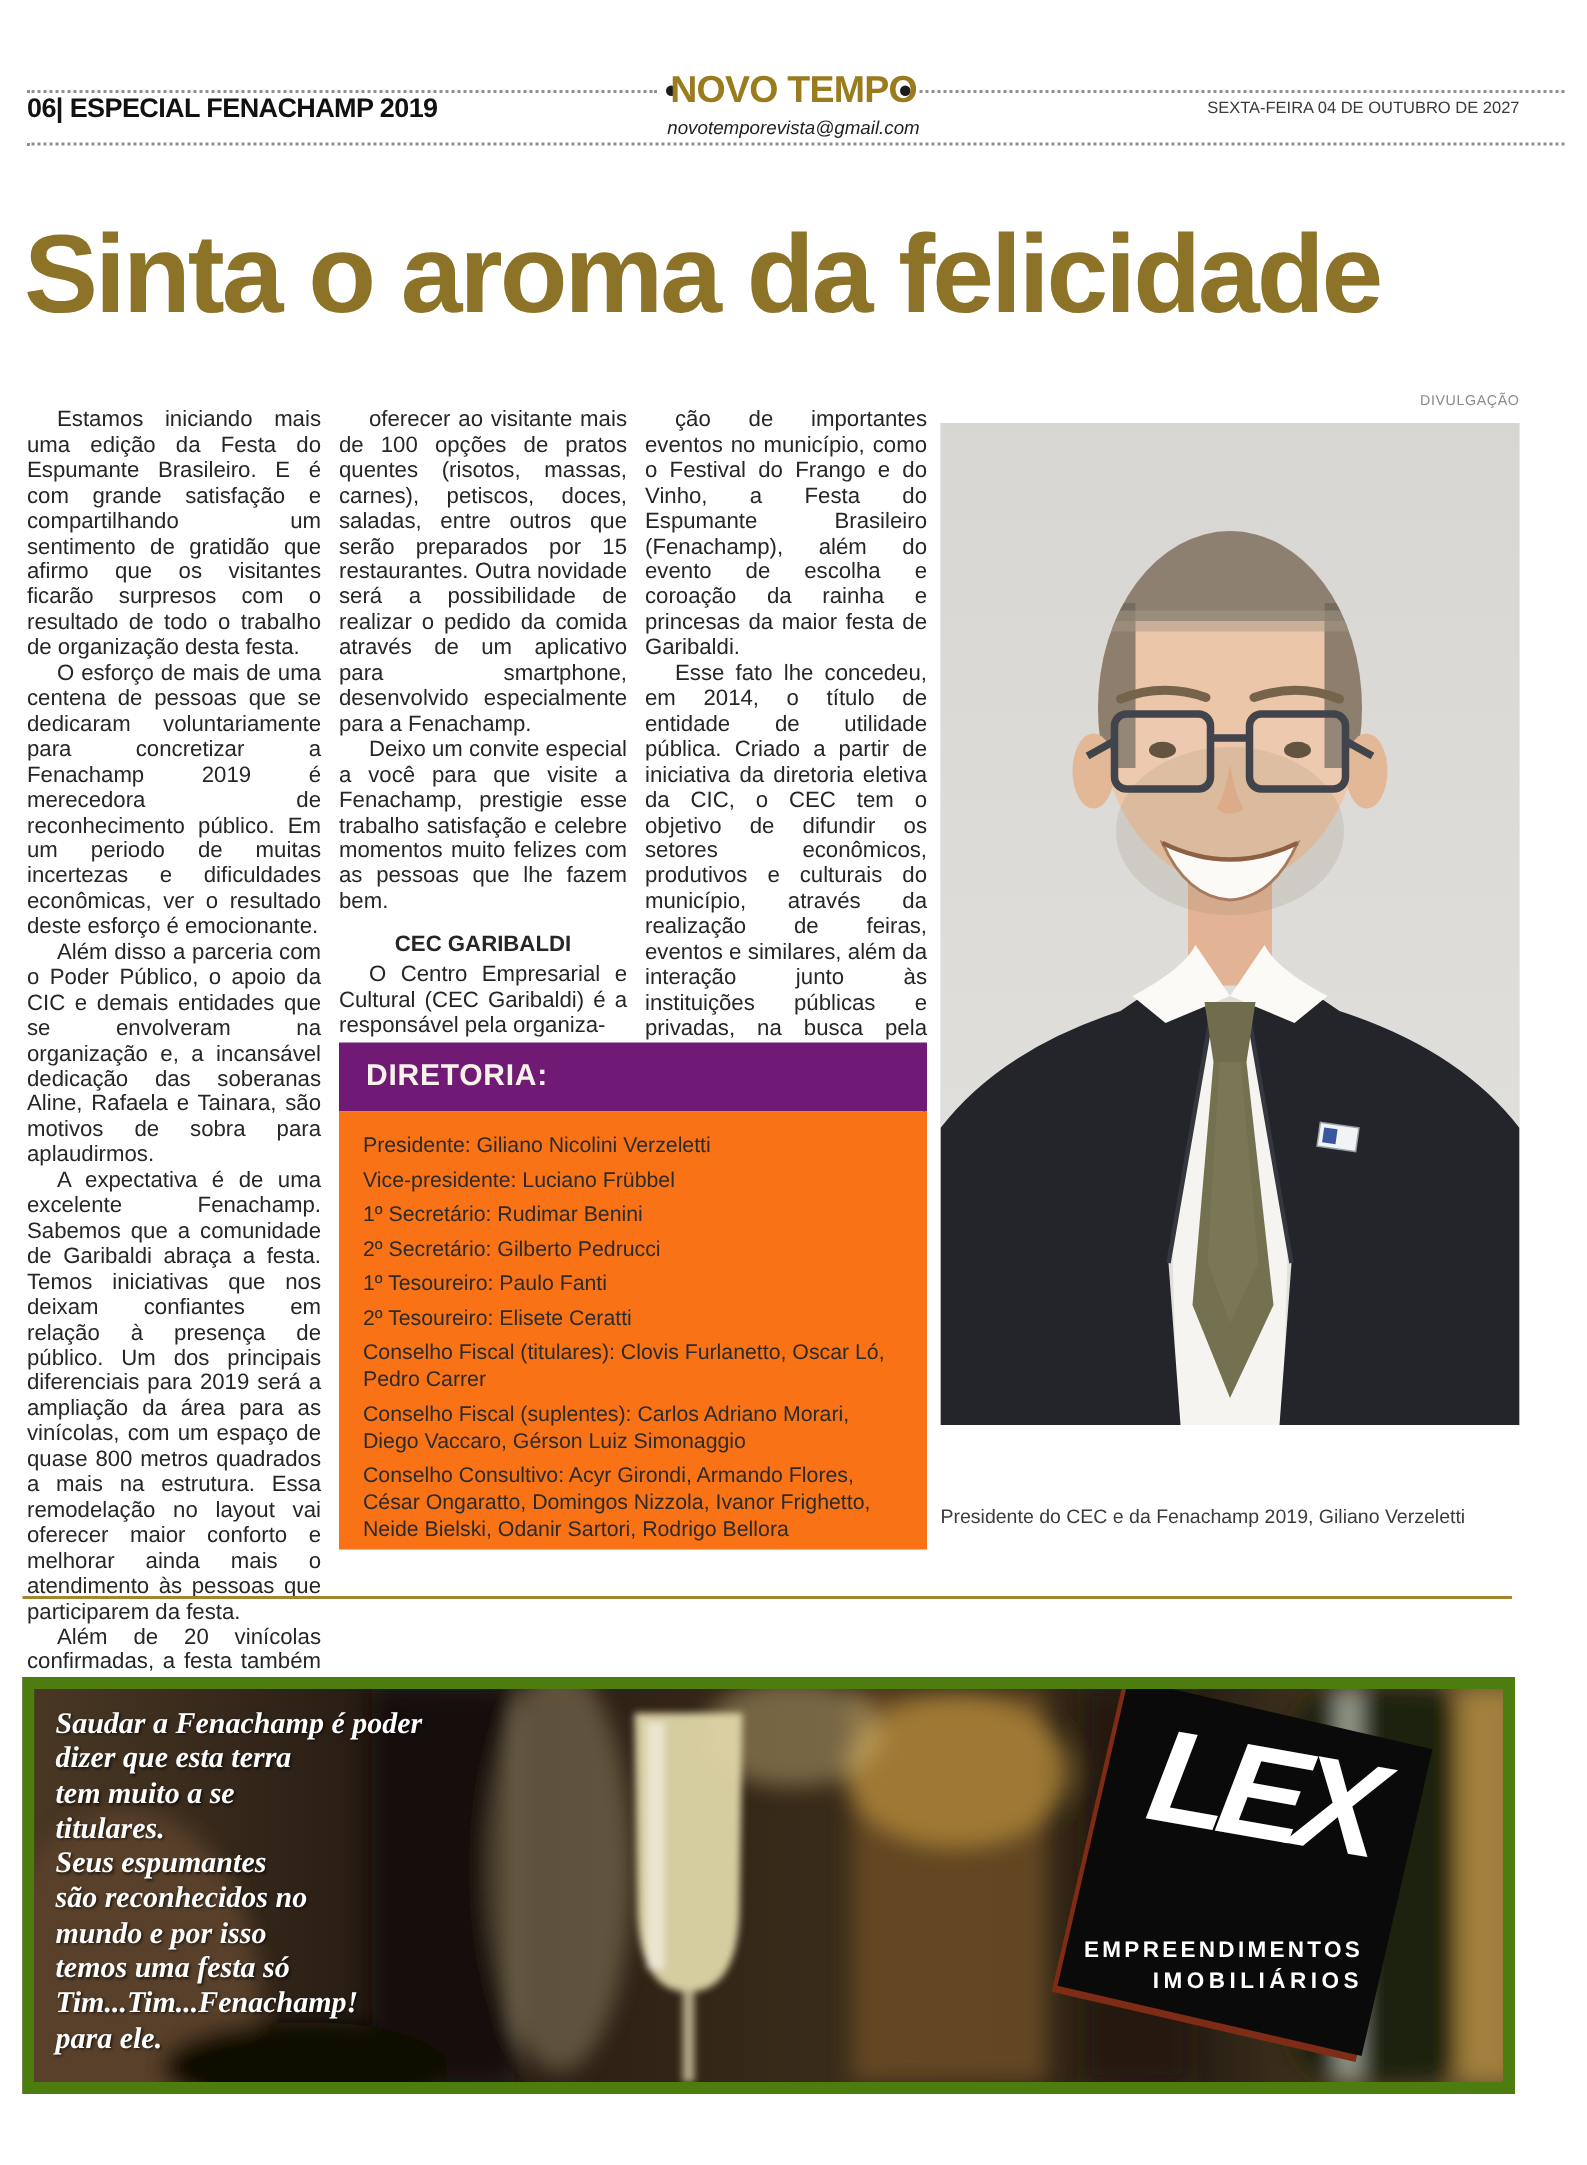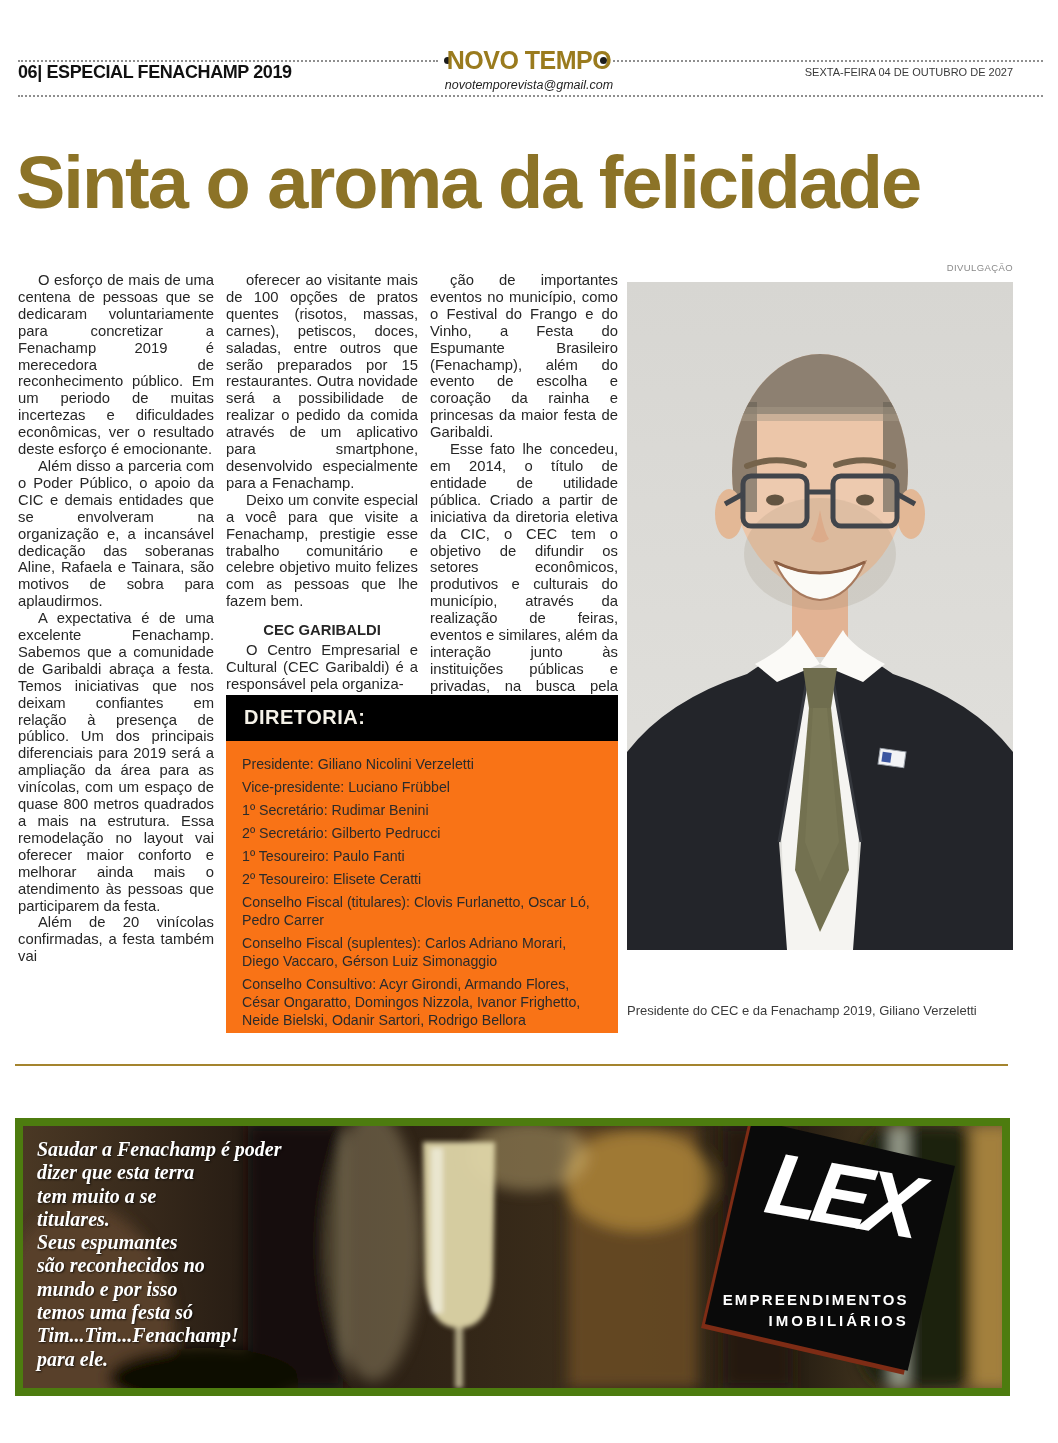--- a/index.html
+++ b/index.html
@@ -30,21 +30,21 @@
   #col1{left:18px;width:196px;}
   #col2{left:226px;width:192px;}
   #col3{left:430px;width:188px;}
 
   
   .photo-credit{left:627px;top:262px;width:386px;text-align:right;font-size:9.5px;color:#8a8a8a;letter-spacing:.4px;}
   .photo-wrap{left:627px;top:282px;width:386px;height:668px;background:#dad9d5;}
   .photo-caption{left:627px;top:957px;width:386px;font-size:13px;color:#3b3b3b;margin-top:46px;}
 
   
-  .dir-bar{left:226px;top:695px;width:392px;height:46px;background:#000000;}
+  .dir-bar{left:226px;top:695px;width:392px;height:46px;background:#701a75;}
   .dir-bar span{display:block;padding:11px 0 0 18px;color:#f5f2e8;font-size:20px;font-weight:700;letter-spacing:.5px;}
   .dir-body{left:226px;top:741px;width:392px;height:292px;background:#f97316;box-sizing:border-box;
             padding:14px 16px 0 16px;}
   .dir-body p{margin:0 0 5px 0;font-size:14.2px;line-height:18px;color:#2b2b2b;}
 
   
   .gold-divider{left:15px;top:1064px;width:993px;height:2px;background:#a4842e;}
 
   
   .ad{left:15px;top:1118px;width:995px;height:278px;border:8px solid #4d7c0f;box-sizing:border-box;
@@ -79,30 +79,31 @@
   <div class="abs masthead">NOVO TEMPO</div>
   <div class="abs masthead-email">novotemporevista@gmail.com</div>
   <div class="abs edition-date">SEXTA-FEIRA 04 DE OUTUBRO DE 2027</div>
 
   <div class="dotted" style="left:18px;top:95px;width:1025px;"></div>
 </div>
 
 <div class="abs headline">Sinta o aroma da felicidade</div>
 
 <div id="col1" class="col">
+    <p>Estamos iniciando mais uma edição da Festa do Espumante Brasileiro. E é com grande satisfação e compartilhando um sentimento de gratidão que afirmo que os visitantes ficarão surpresos com o resultado de todo o trabalho de organização desta festa.</p>
     <p>O esforço de mais de uma centena de pessoas que se dedicaram voluntariamente para concretizar a Fenachamp 2019 é merecedora de reconhecimento público. Em um periodo de muitas incertezas e dificuldades econômicas, ver o resultado deste esforço é emocionante.</p>
     <p>Além disso a parceria com o Poder Público, o apoio da CIC e demais entidades que se envolveram na organização e, a incansável dedicação das soberanas Aline, Rafaela e Tainara, são motivos de sobra para aplaudirmos.</p>
     <p>A expectativa é de uma excelente Fenachamp. Sabemos que a comunidade de Garibaldi abraça a festa. Temos iniciativas que nos deixam confiantes em relação à presença de público. Um dos principais diferenciais para 2019 será a ampliação da área para as vinícolas, com um espaço de quase 800 metros quadrados a mais na estrutura. Essa remodelação no layout vai oferecer maior conforto e melhorar ainda mais o atendimento às pessoas que participarem da festa.</p>
     <p>Além de 20 vinícolas confirmadas, a festa também vai</p>
   </div>
 
 <div id="col2" class="col">
   <div>
       <p>oferecer ao visitante mais de 100 opções de pratos quentes (risotos, massas, carnes), petiscos, doces, saladas, entre outros que serão preparados por 15 restaurantes. Outra novidade será a possibilidade de realizar o pedido da comida através de um aplicativo para smartphone, desenvolvido especialmente para a Fenachamp.</p>
-      <p>Deixo um convite especial a você para que visite a Fenachamp, prestigie esse trabalho comunitário e celebre objetivo muito felizes com as pessoas que lhe fazem bem.</p>
+      <p>Deixo um convite especial a você para que visite a Fenachamp, prestigie esse trabalho satisfação e celebre momentos muito felizes com as pessoas que lhe fazem bem.</p>
     </div>
   <p class="cec-head">CEC GARIBALDI</p>
   <div>
       <p>O Centro Empresarial e Cultural (CEC Garibaldi) é a responsável pela organiza-</p>
     </div>
 </div>
 
 <div id="col3" class="col">
     <p>ção de importantes eventos no município, como o Festival do Frango e do Vinho, a Festa do Espumante Brasileiro (Fenachamp), além do evento de escolha e coroação da rainha e princesas da maior festa de Garibaldi.</p>
     <p>Esse fato lhe concedeu, em 2014, o título de entidade de utilidade pública. Criado a partir de iniciativa da diretoria eletiva da CIC, o CEC tem o objetivo de difundir os setores econômicos, produtivos e culturais do município, através da realização de feiras, eventos e similares, além da interação junto às instituições públicas e privadas, na busca pela qualificação e desenvolvimento dos setores econômicos, produtivos e culturais, entre outros.</p>

